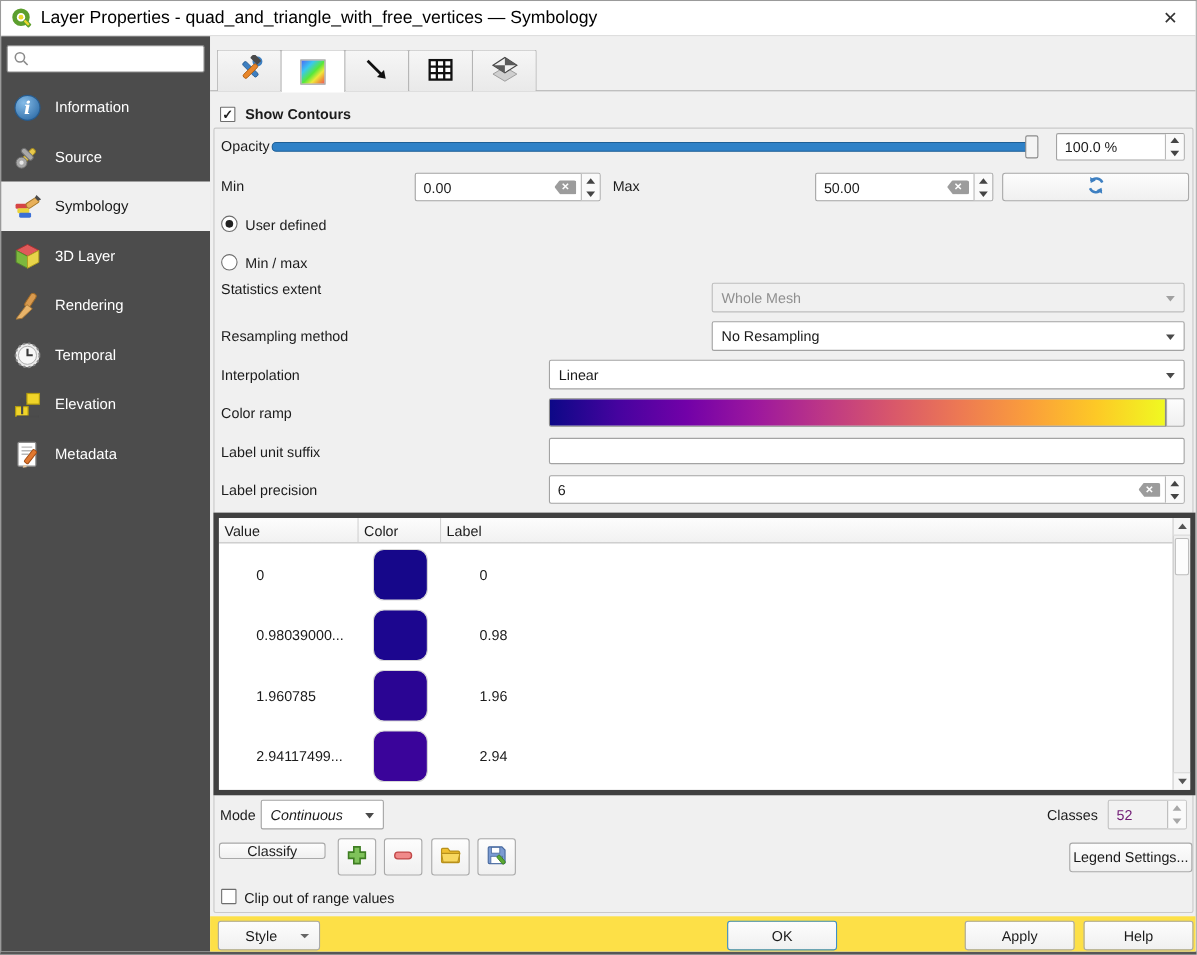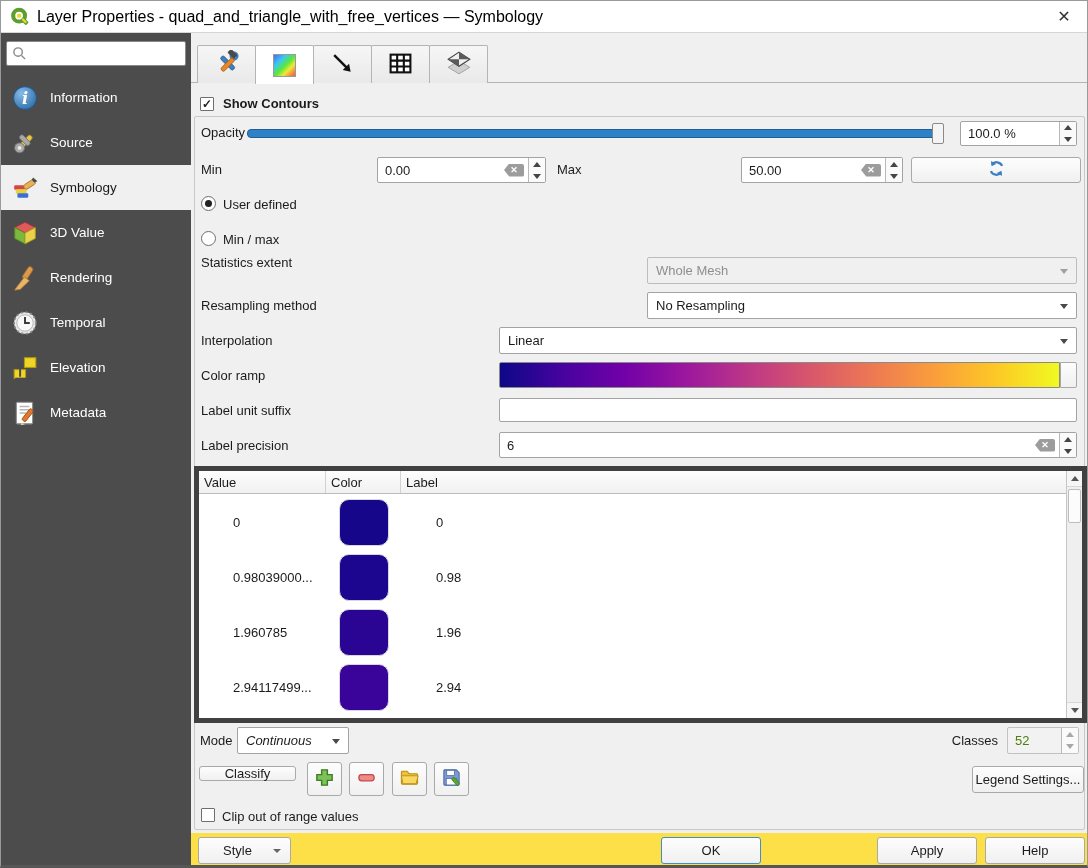--- a/index.html
+++ b/index.html
@@ -50,21 +50,21 @@
   .lbl{ position:absolute; white-space:nowrap; font-size:13px; color:#1b1b1b; }
   .combo{ position:absolute; background:#fff; border:1px solid #a3a3a3; border-radius:2px;
     display:flex; align-items:center; padding-left:8px; font-size:13px; }
   .combo .carrow{ position:absolute; right:8px; top:50%; margin-top:-2px; width:0; height:0;
     border-left:4.5px solid transparent; border-right:4.5px solid transparent; border-top:5px solid #4a4a4a;}
   .combo.disabled{ background:#f0f0f0; border-color:#bdbdbd; color:#8f8f8f; }
   .combo.disabled .carrow{ border-top-color:#a0a0a0; }
   .field{ position:absolute; background:#fff; border:1px solid #a3a3a3; border-radius:2px; display:flex; align-items:stretch;}
   .field input{ border:none; outline:none; flex:1; min-width:0; font-size:13px; padding-left:7px; background:transparent; color:#1b1b1b;}
   .field.disabled{ background:#f2f2f2; border-color:#c2c2c2; }
-  .field.disabled input{ color:#4d7c0f; }
+  .field.disabled input{ color:#701a75; }
   .clear-ic{ align-self:center; width:20px; height:13px; background:#9c9c9c; border-radius:2px;
     clip-path:polygon(26% 0,100% 0,100% 100%,26% 100%,0 50%); color:#fff; font-size:9px; line-height:13px;
     text-align:center; margin-right:4px; flex:none; font-weight:bold;}
   .spincol{ width:17px; border-left:1px solid #b9b9b9; background:#fafafa; display:flex; flex-direction:column; flex:none;}
   .spincol span{ flex:1; display:flex; align-items:center; justify-content:center; }
   .aru{ width:0; height:0; border-left:4px solid transparent; border-right:4px solid transparent; border-bottom:5px solid #444;}
   .ard{ width:0; height:0; border-left:4px solsolid transparent; border-left:4px solid transparent; border-right:4px solid transparent; border-top:5px solid #444;}
   .disabled .aru{ border-bottom-color:#a8a8a8; } .disabled .ard{ border-top-color:#a8a8a8; }
   .radio{ position:absolute; width:15px; height:15px; border:1px solid #6e6e6e; border-radius:50%; background:#fff;}
   .radio.checked::after{ content:""; position:absolute; left:3px; top:3px; width:7px; height:7px; border-radius:50%; background:#222;}
@@ -169,21 +169,21 @@
           <span class="nav-label">Symbology</span>
         </div>
         <div class="nav-item">
           <span class="nav-ic">
               <svg width="26" height="26" viewBox="0 0 24 24">
                 <polygon points="12,2 21.5,7 12,12 2.5,7" fill="#e05a5a" stroke="#a83232" stroke-width="0.8"></polygon>
                 <polygon points="2.5,7 12,12 12,22 2.5,17" fill="#7cb83e" stroke="#55882a" stroke-width="0.8"></polygon>
                 <polygon points="21.5,7 12,12 12,22 21.5,17" fill="#e8d44a" stroke="#b0a020" stroke-width="0.8"></polygon>
               </svg>
             </span>
-          <span class="nav-label">3D Value</span>
+          <span class="nav-label">3D Layer</span>
         </div>
         <div class="nav-item">
           <span class="nav-ic">
               <svg width="26" height="26" viewBox="0 0 24 24">
                 <rect x="12" y="1" width="5" height="13" rx="2.2" transform="rotate(33 14.5 7.5)" fill="#d99a4e" stroke="#a06a28" stroke-width="0.8"></rect>
                 <polygon points="3.5,21.5 11.5,11 16,14.5 7.5,22.5 2.5,23.2" fill="#e8b46a" stroke="#a87838" stroke-width="0.8"></polygon>
               </svg>
             </span>
           <span class="nav-label">Rendering</span>
         </div>

